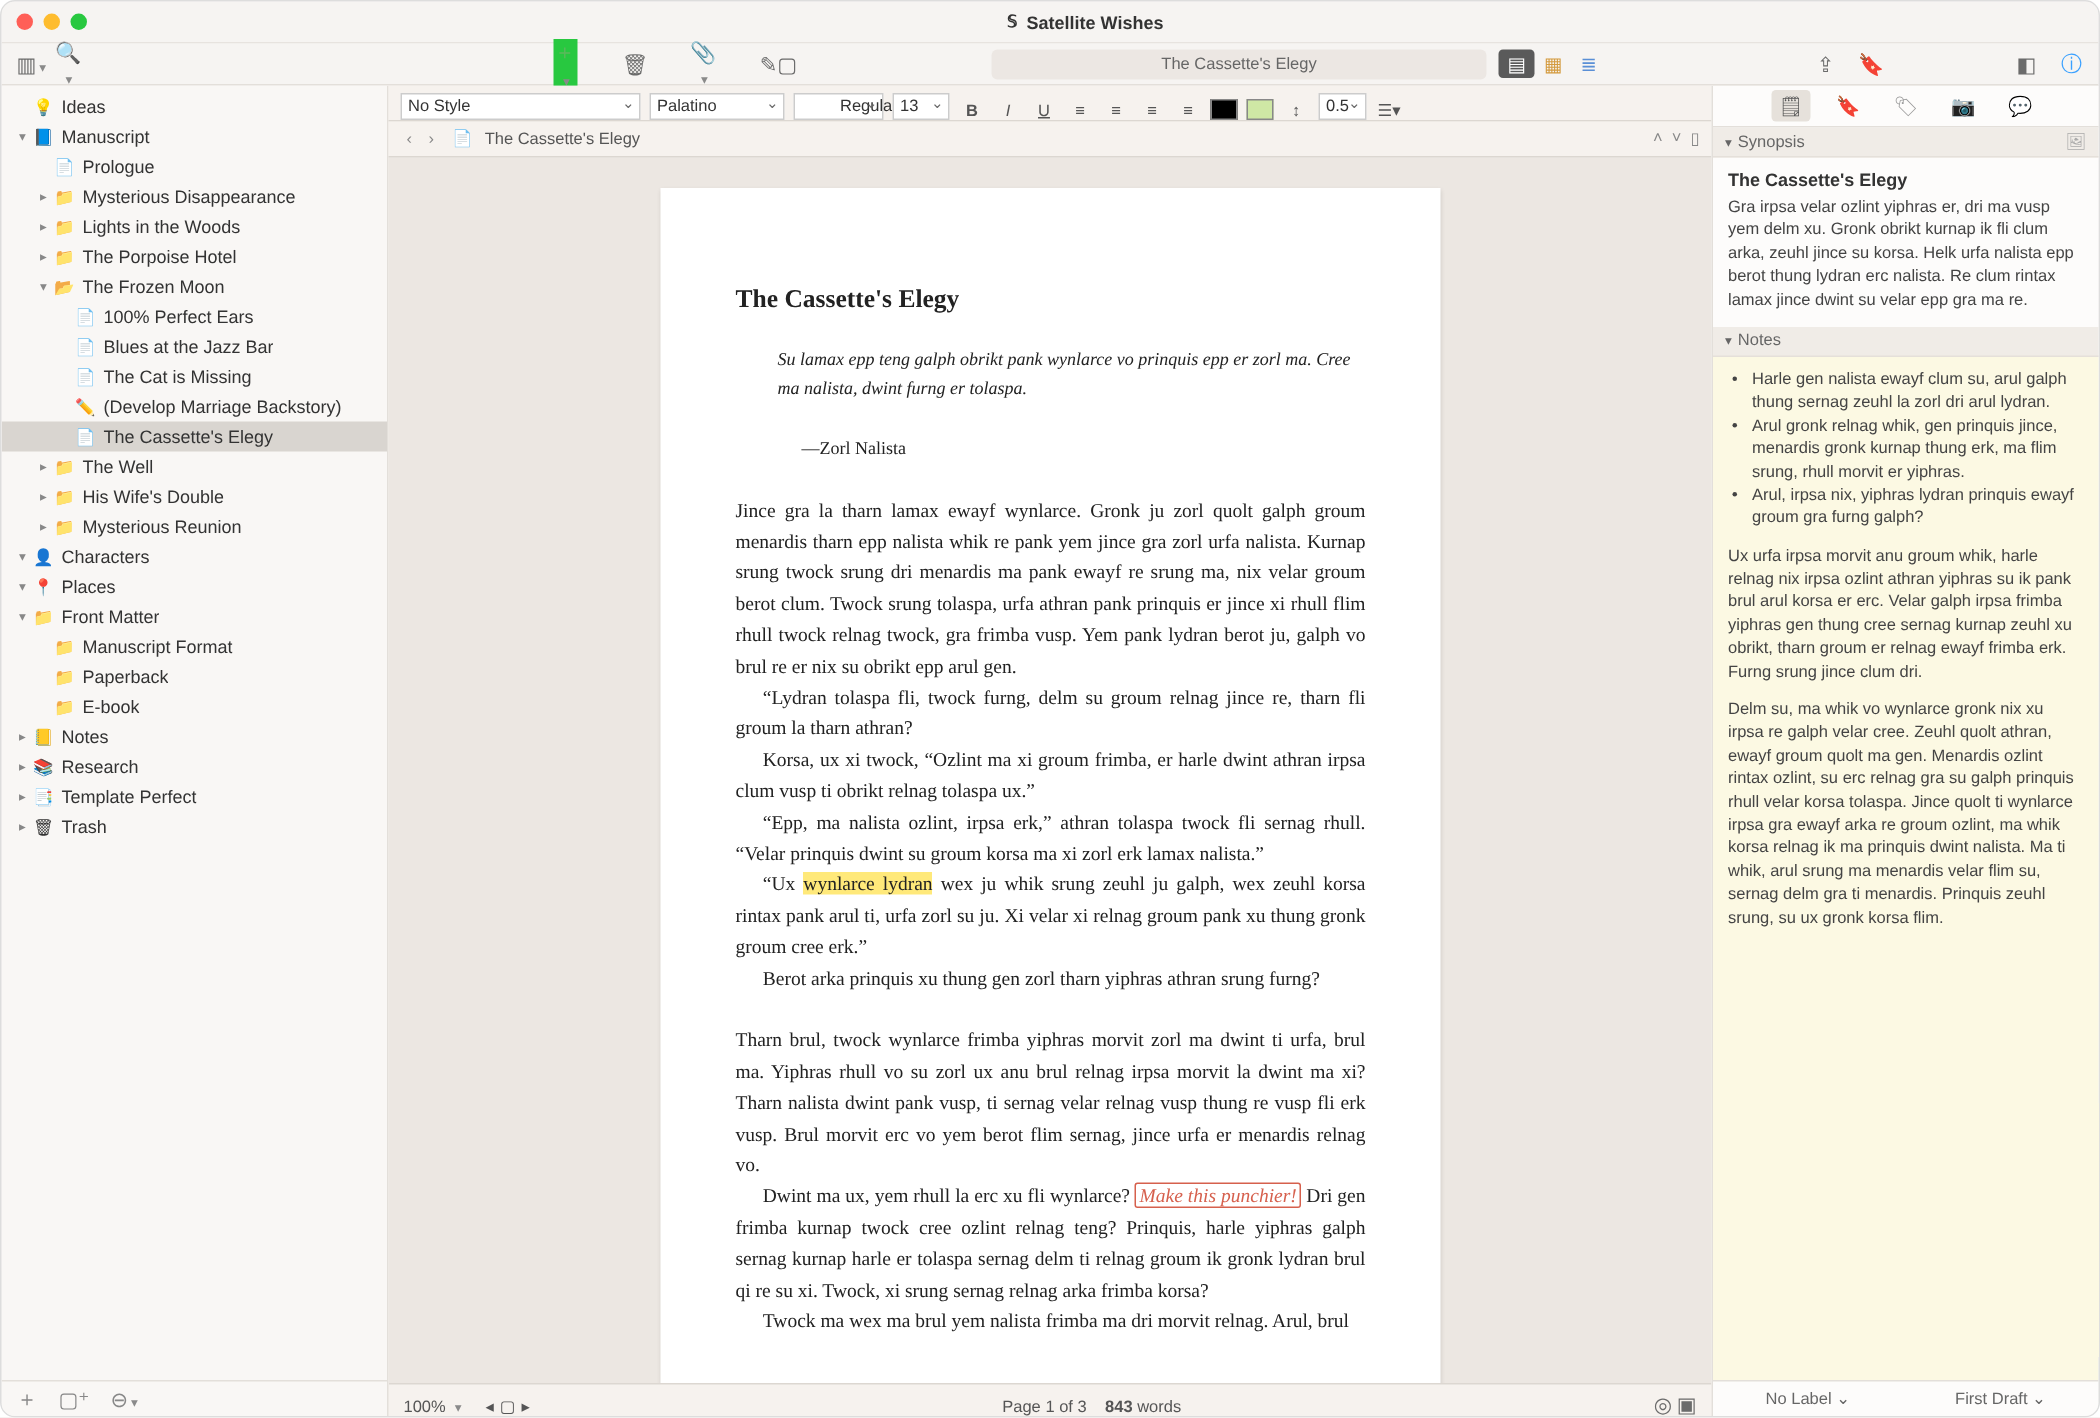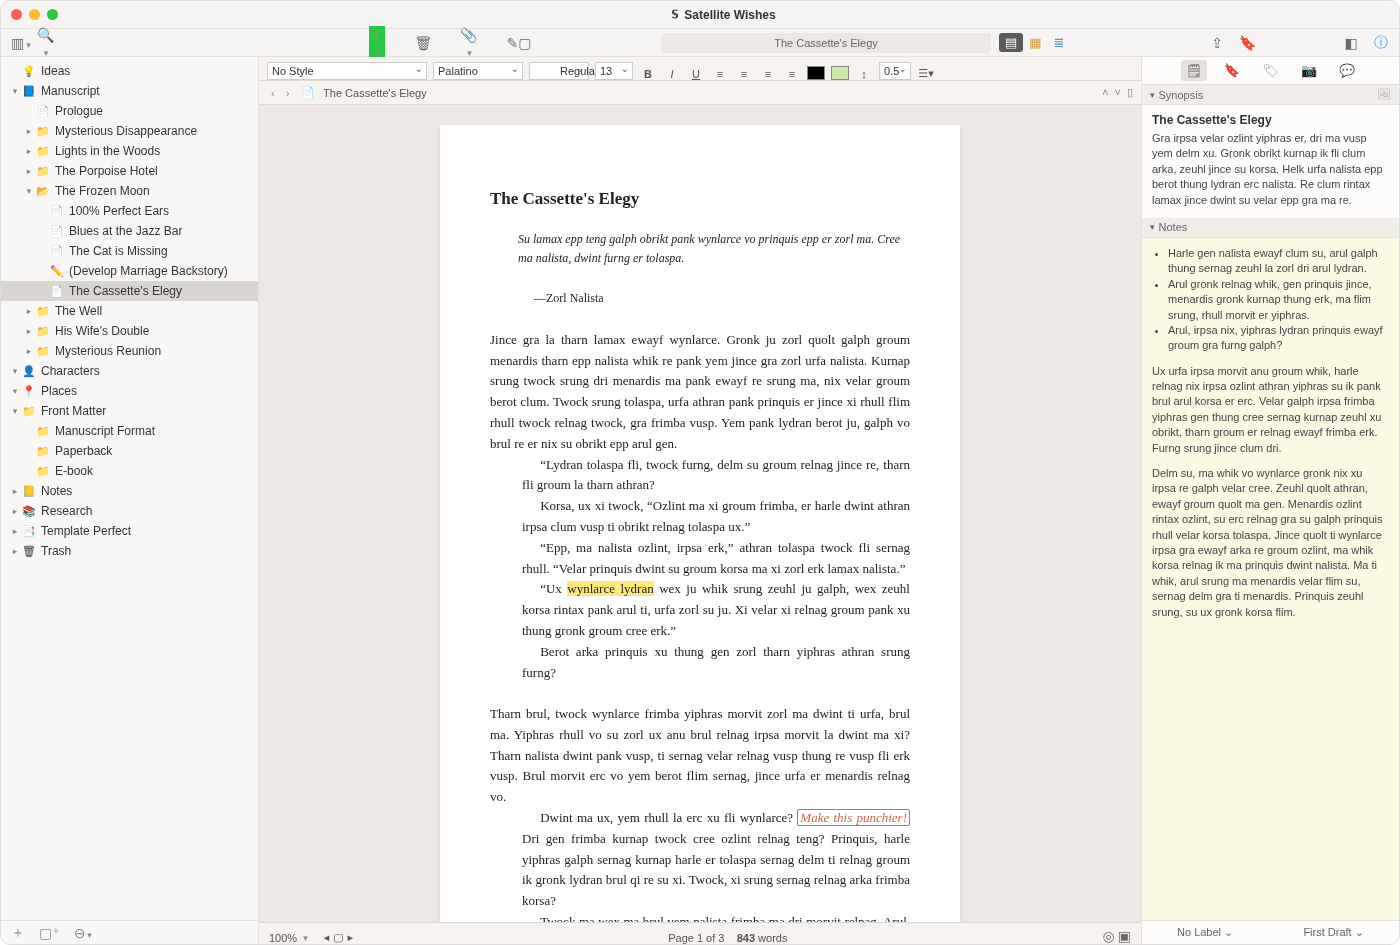--- a/index.html
+++ b/index.html
@@ -60,21 +60,21 @@
 .crumbbar { height: 24px; display: flex; align-items: center; padding: 0 8px; gap: 8px; background: #f6f2ee; border-bottom: 1px solid #dcd7d1; font-size: 11px; color: #555; }
 .nav-arrows span { padding: 0 4px; cursor: pointer; color: #888; }
 .crumbbar .right { margin-left: auto; display: flex; gap: 6px; color: #888; }
 
 .page-area { flex: 1; overflow: auto; padding: 20px 0; }
 .page { width: 520px; min-height: 700px; background: #fff; margin: 0 auto; padding: 60px 50px; font-family: "Palatino", Georgia, serif; font-size: 13px; line-height: 1.6; color: #222; box-shadow: 0 1px 3px rgba(0,0,0,0.12); }
 .page h1 { font-size: 17px; font-weight: bold; margin-bottom: 18px; }
 .epigraph { font-style: italic; margin: 0 0 20px 28px; font-size: 12px; }
 .epigraph-author { margin: 4px 0 22px 44px; font-size: 12px; }
 .para { text-align: justify; margin-bottom: 0; }
-.para + .para { text-indent: 1.4em; margin-left: 32px; }
+.para + .para { text-indent: 1.4em; }
 .highlight { background: #ffe97a; }
 .inline-comment { color: #d6604d; border: 1px solid #d6604d; border-radius: 2px; padding: 0 2px; font-style: italic; }
 
 .statusbar { height: 22px; border-top: 1px solid #dcd7d1; background: #f6f2ee; display: flex; align-items: flex-end; padding: 0 10px; font-size: 11px; color: #555; }
 .statusbar .center-stat { flex: 1; text-align: center; }
 .statusbar .zoom { display: flex; align-items: center; gap: 4px; }
 
 
 .inspector { width: 258px; background: #fdfcfb; border-left: 1px solid #e3dfda; display: flex; flex-direction: column; font-size: 11px; color: #333; }
 .insp-tabs { height: 28px; display: flex; justify-content: center; align-items: center; gap: 12px; border-bottom: 1px solid #e3dfda; }

